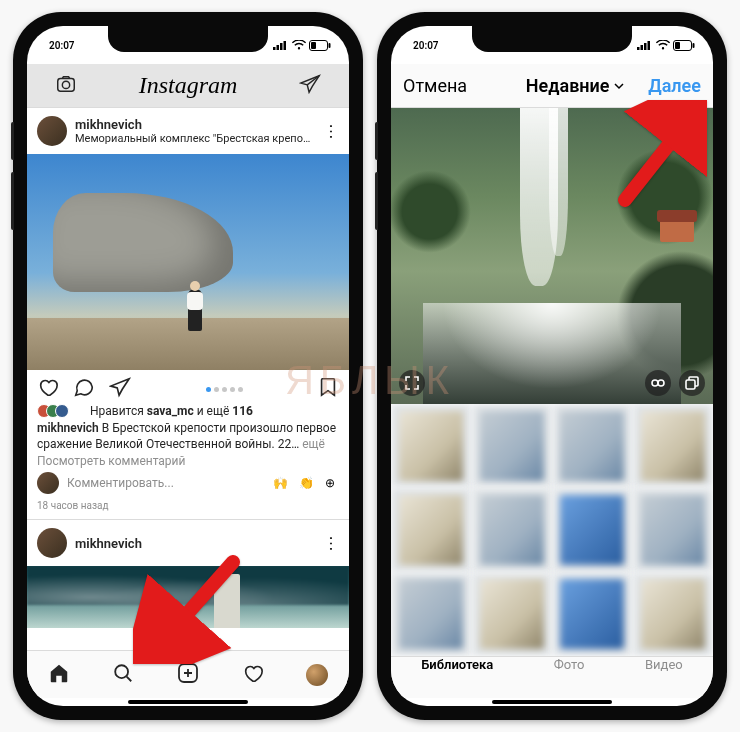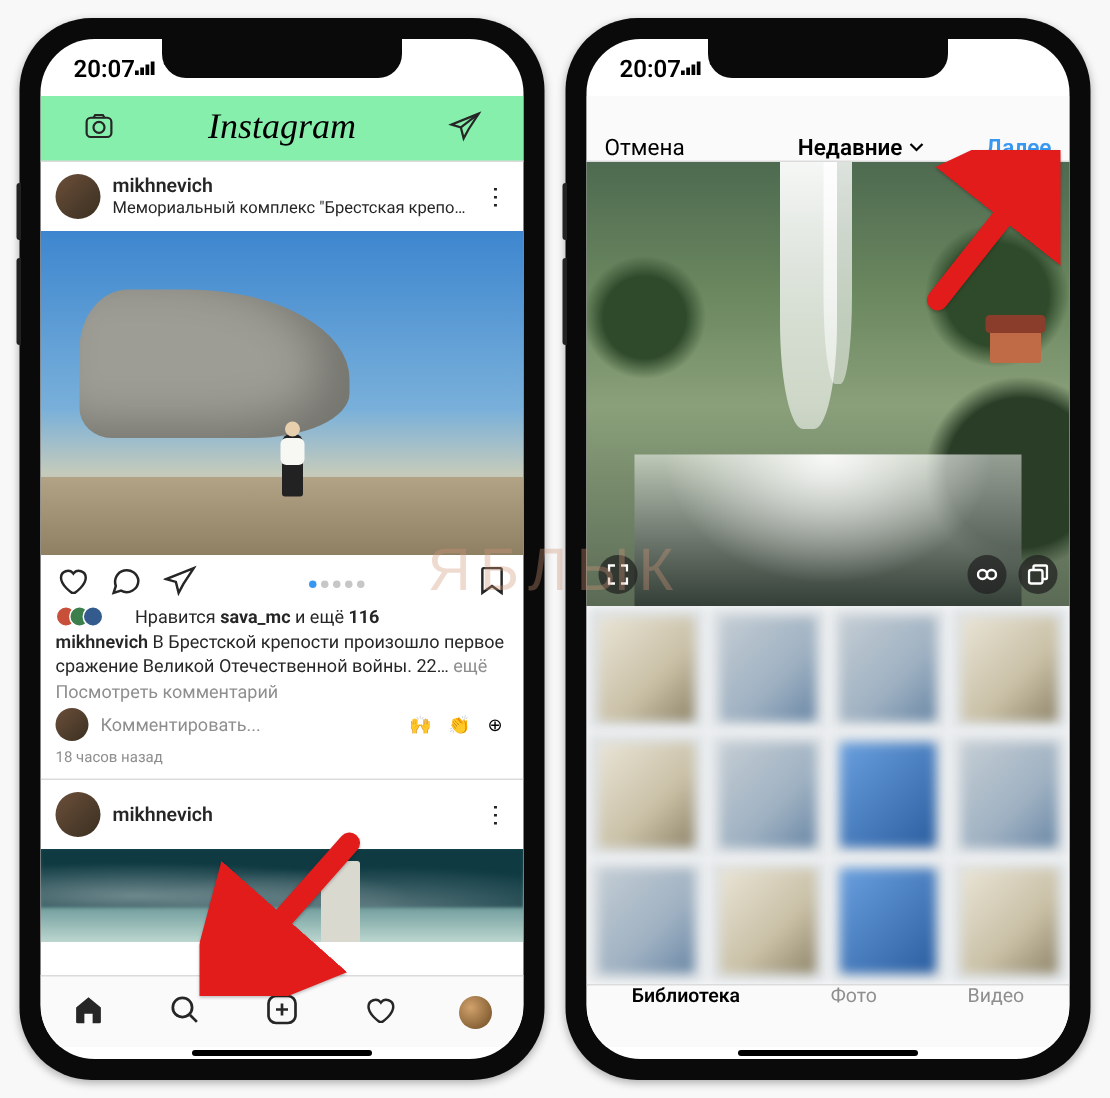--- a/index.html
+++ b/index.html
@@ -13,25 +13,25 @@
   *{box-sizing:border-box;font-family:-apple-system,BlinkMacSystemFont,"Segoe UI",Roboto,Arial,sans-serif;}
   body{margin:0;background:var(--bg);width:740px;height:732px;overflow:hidden;position:relative;}
   .stage{display:flex;gap:14px;justify-content:center;align-items:flex-start;padding:12px 8px;}
   
   .phone{width:350px;height:708px;background:var(--phone-black);border-radius:48px;padding:14px;position:relative;box-shadow:0 2px 6px rgba(0,0,0,.3);}
   .phone::before{content:"";position:absolute;left:-2px;top:110px;width:3px;height:38px;background:#222;border-radius:2px 0 0 2px;}
   .phone::after{content:"";position:absolute;left:-2px;top:160px;width:3px;height:58px;background:#222;border-radius:2px 0 0 2px;}
   .screen{width:100%;height:100%;background:#fff;border-radius:36px;overflow:hidden;position:relative;display:flex;flex-direction:column;}
   
   .notch{position:absolute;top:0;left:50%;transform:translateX(-50%);width:160px;height:26px;background:var(--phone-black);border-radius:0 0 16px 16px;z-index:50;}
-  .statusbar{height:38px;flex:0 0 38px;display:flex;align-items:center;padding:0 18px 0 22px;font-size:16px;font-weight:600;color:#000;position:relative;}
+  .statusbar{height:38px;flex:0 0 38px;display:flex;align-items:center;justify-content:space-between;padding:0 18px 0 22px;font-size:10px;font-weight:600;color:#000;position:relative;}
   .status-right{display:flex;align-items:center;gap:3px;}
   .status-right svg{display:block;}
   
-  .ig-header{height:44px;flex:0 0 44px;border-bottom:1px solid var(--border);display:flex;align-items:center;justify-content:space-between;padding:0 28px;background:#86efac;}
+  .ig-header{height:44px;flex:0 0 44px;border-bottom:1px solid var(--border);display:flex;align-items:center;justify-content:space-between;padding:0 28px;background:#e5e5e5;}
   .ig-logo{font-family:"Brush Script MT","Segoe Script",cursive;font-size:24px;font-style:italic;font-weight:500;}
   
   .feed{flex:1;overflow:hidden;display:flex;flex-direction:column;}
   .post-head{display:flex;align-items:center;gap:8px;padding:8px 10px;}
   .avatar{width:30px;height:30px;border-radius:50%;background:linear-gradient(135deg,#6b4f3a 0%,#3a2f20 100%);flex:0 0 30px;}
   .post-head .names{flex:1;min-width:0;}
   .username{font-size:13px;font-weight:600;color:var(--ig-text);}
   .location{font-size:11px;color:var(--ig-text);white-space:nowrap;overflow:hidden;text-overflow:ellipsis;}
   .dots{font-size:16px;color:var(--ig-text);transform:rotate(90deg);}
   .hero{width:100%;height:216px;position:relative;background:linear-gradient(to bottom,#4a8fd1 0%,#6aa3d4 40%,#9fb9c4 60%,#b7a78a 100%);}
@@ -67,21 +67,21 @@
   .post2-head{display:flex;align-items:center;gap:8px;padding:8px 10px;border-top:1px solid var(--border);}
   .hero2{width:100%;height:62px;background:linear-gradient(to bottom,#1b4a55 0%,#3a7478 35%,#bcd6cf 100%);position:relative;overflow:hidden;}
   .hero2::before{content:"";position:absolute;top:0;left:0;right:0;height:62%;background:radial-gradient(ellipse at 20% 80%,rgba(255,255,255,.4),transparent 50%),radial-gradient(ellipse at 70% 100%,rgba(255,255,255,.3),transparent 50%),#0f3a42;filter:blur(1px);}
   .hero2::after{content:"";position:absolute;left:58%;bottom:0;width:26px;height:54px;background:#d9d9cf;border-radius:2px 2px 0 0;}
   
   .tabbar{height:48px;flex:0 0 48px;border-top:1px solid var(--border);background:#fafafa;display:flex;align-items:center;justify-content:space-around;position:relative;z-index:5;}
   .homebar{height:8px;flex:0 0 8px;display:flex;justify-content:center;align-items:center;}
   .homebar div{width:120px;height:4px;border-radius:3px;background:#000;}
   .tab-avatar{width:22px;height:22px;border-radius:50%;background:radial-gradient(circle at 35% 35%,#d1a16b,#6b4a22);}
   
-  .picker-head{height:44px;flex:0 0 44px;border-bottom:1px solid var(--border);display:flex;align-items:flex-end;justify-content:space-between;padding:0 12px;background:#fafafa;font-size:15px;}
+  .picker-head{height:44px;flex:0 0 44px;border-bottom:1px solid var(--border);display:flex;align-items:center;justify-content:space-between;padding:0 12px;background:#fafafa;font-size:18px;}
   .picker-head .cancel{color:#000;}
   .picker-head .album{font-weight:600;display:flex;align-items:center;gap:4px;padding-left:34px;}
   .picker-head .next{color:var(--ig-link);font-weight:600;}
   .preview{height:296px;flex:0 0 296px;position:relative;background:linear-gradient(to bottom,#4e6a50 0%,#6b8860 30%,#8aa07a 55%,#5a6a55 100%);overflow:hidden;}
   .waterfall{position:absolute;top:0;left:40%;width:12%;height:60%;background:linear-gradient(to bottom,rgba(255,255,255,.95),rgba(255,255,255,.55));filter:blur(.5px);border-radius:0 0 40% 40%;}
   .waterfall.w2{left:49%;width:6%;height:50%;opacity:.85;}
   .stream{position:absolute;bottom:0;left:10%;right:10%;height:34%;background:radial-gradient(ellipse at 50% 0%,rgba(255,255,255,.9),transparent 60%),linear-gradient(to bottom,rgba(255,255,255,.5),#343f37);}
   .greenery{position:absolute;inset:0;background:radial-gradient(circle at 12% 35%,#2f4a2b 8%,transparent 12%),radial-gradient(circle at 85% 30%,#2f4a2b 10%,transparent 14%),radial-gradient(circle at 90% 70%,#2a3d27 14%,transparent 18%);}
   .hut{position:absolute;right:6%;top:38%;width:34px;height:22px;background:#c06b45;border-radius:2px;}
   .hut::before{content:"";position:absolute;top:-10px;left:-3px;right:-3px;height:12px;background:#8b3d2b;border-radius:3px;}

